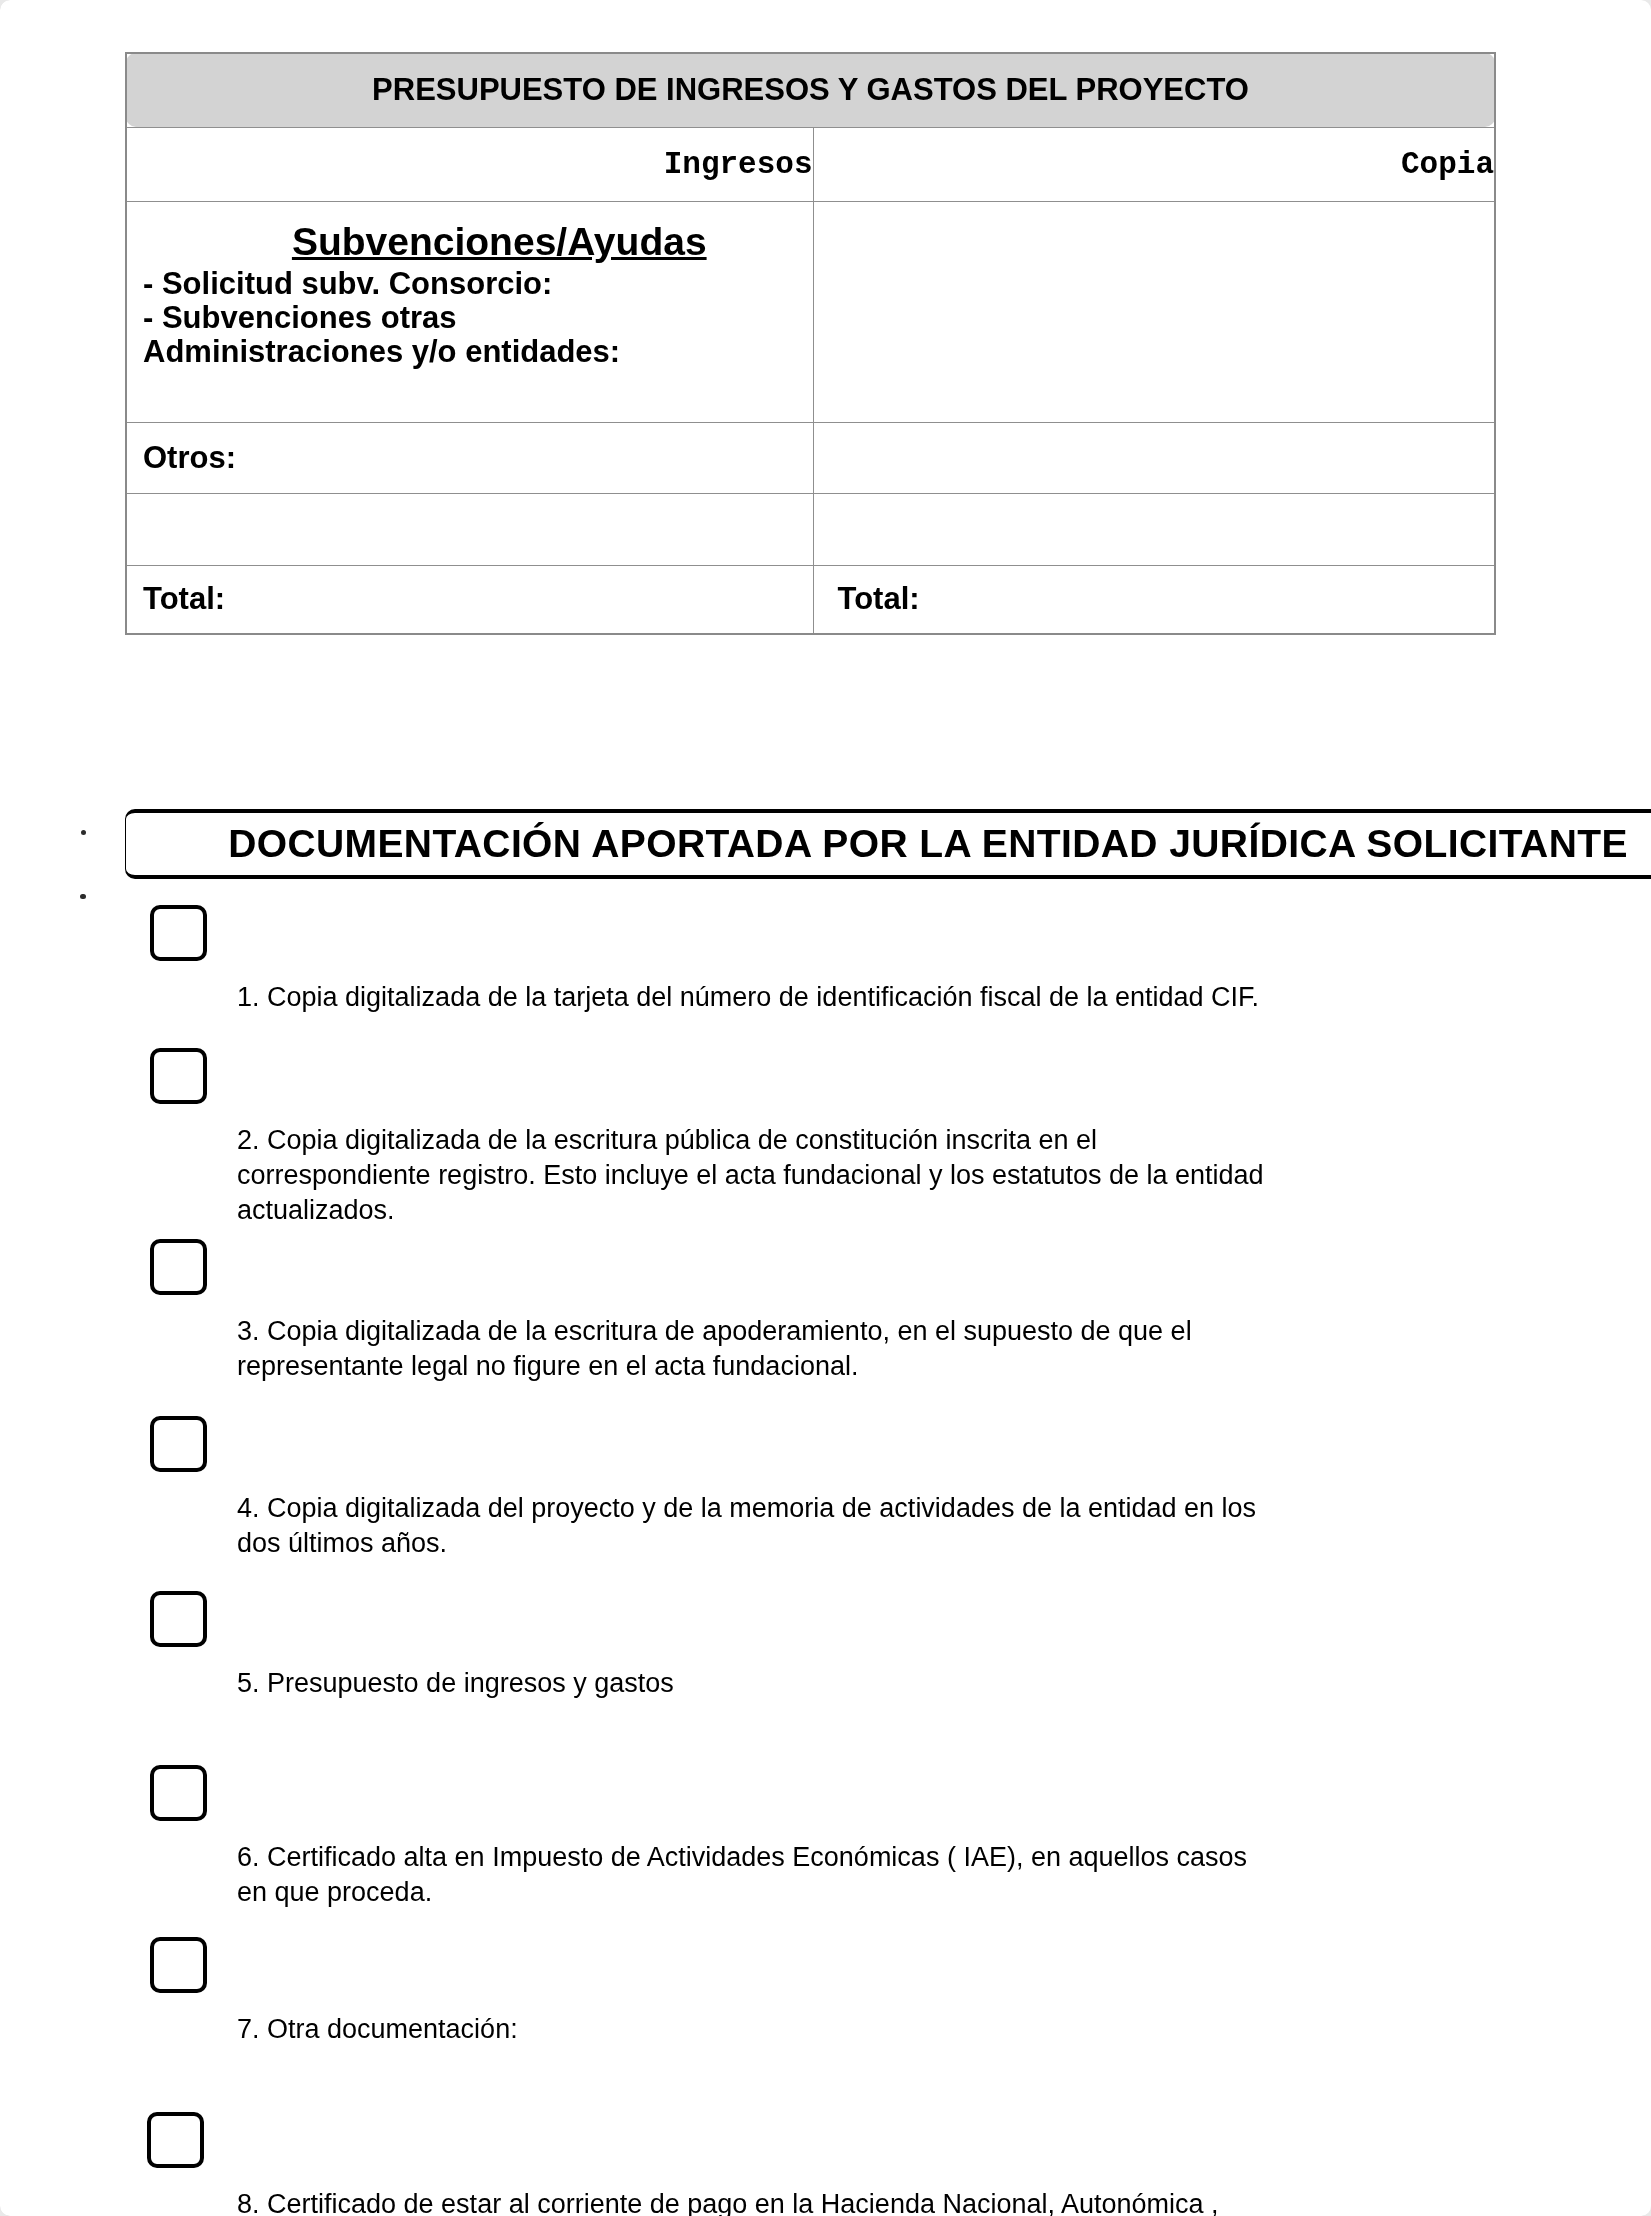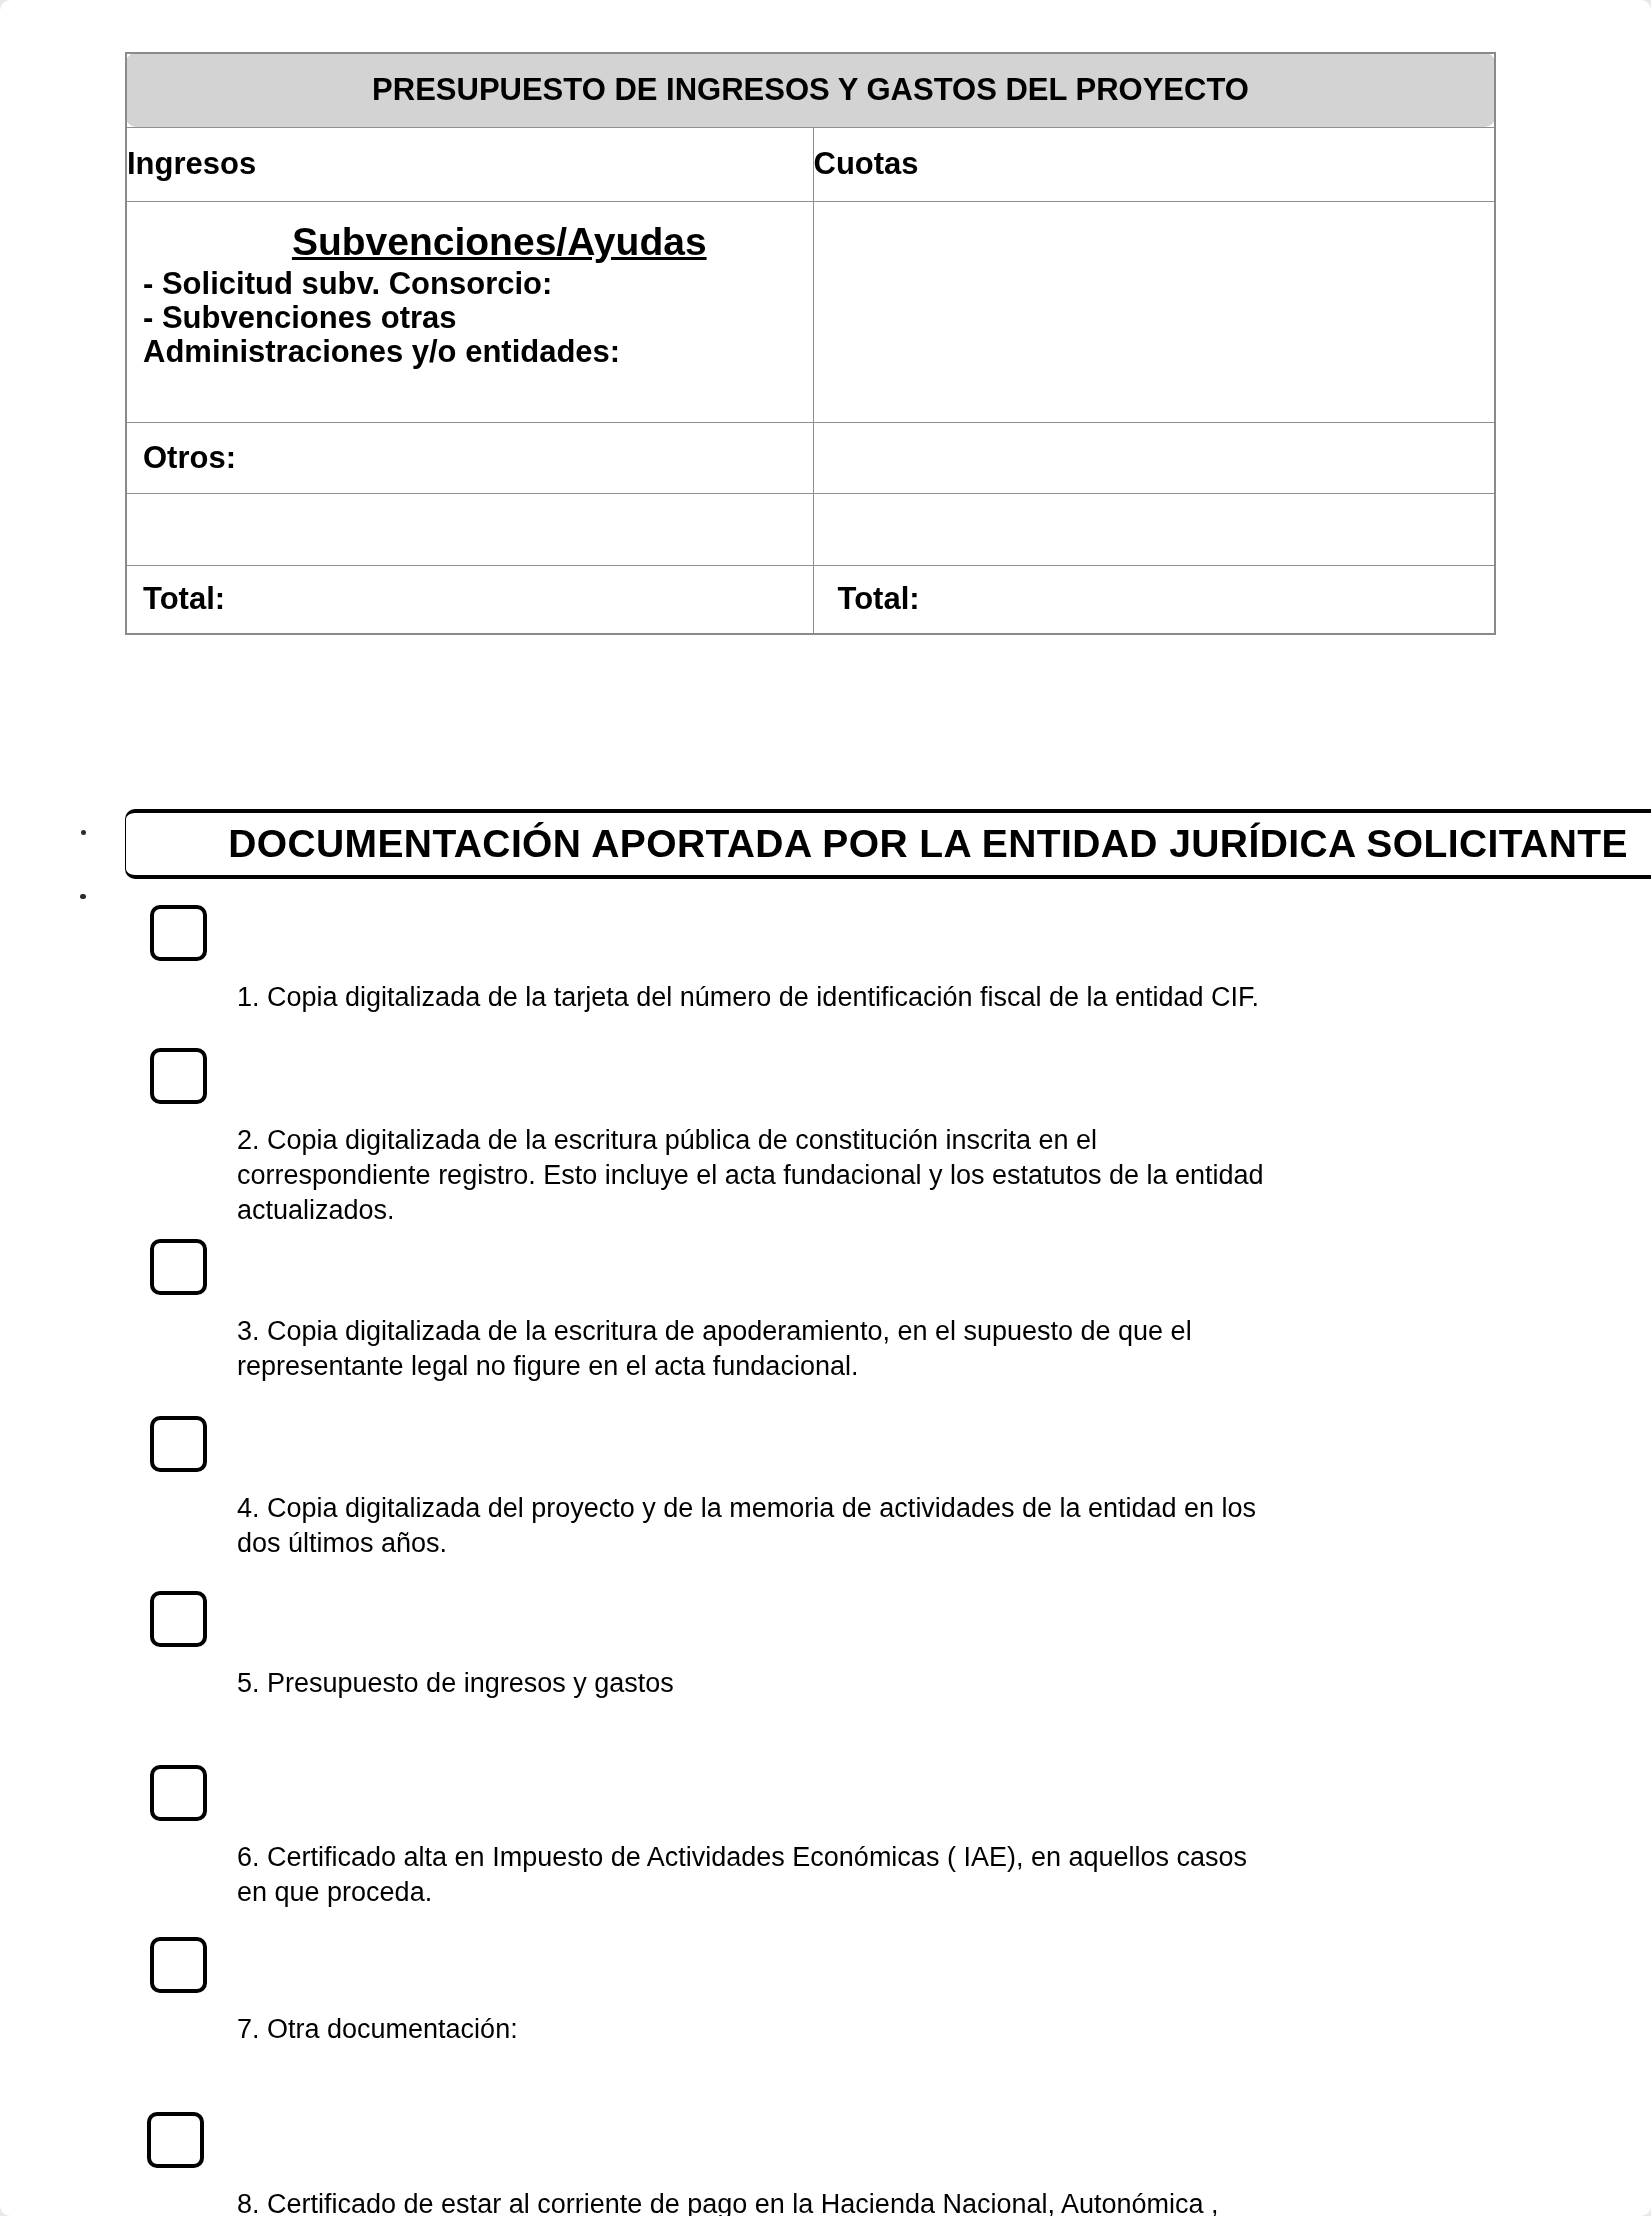--- a/index.html
+++ b/index.html
@@ -26,21 +26,21 @@
     font-weight:bold;
     overflow:hidden;
   }
   table.budget { border:2.4px solid #8a8a8a; }
   th.tbl-title {
     height:74px;
     background:#d3d3d3;
     text-align:center;
     font-size:33px;
   }
-  tr.colheads td { height:74px; text-align:left; }
+  tr.colheads td { height:74px; text-align:right;font-family:Liberation Mono, monospace; }
   tr.subvrow td { height:221px; vertical-align:top; }
   .cell-pad { padding:19px 16px 0 16px; }
   .subv-heading {
     text-align:center;
     padding-left:59px;
     text-decoration:underline;
     font-size:39px;
     line-height:42px;
   }
   .subv-lines {
@@ -113,21 +113,21 @@
     <colgroup>
         <col style="width:687px">
         <col style="width:682px">
       </colgroup>
     <tbody>
         <tr>
       <th class="tbl-title" colspan="2">PRESUPUESTO DE INGRESOS Y GASTOS DEL PROYECTO</th>
     </tr>
     <tr class="colheads">
       <td>Ingresos</td>
-      <td>Cuotas</td>
+      <td>Copia</td>
     </tr>
     <tr class="subvrow">
       <td>
         <div class="cell-pad">
           <div class="subv-heading">Subvenciones/Ayudas</div>
           <div class="subv-lines">- Solicitud subv. Consorcio:
 - Subvenciones otras
 Administraciones y/o entidades:</div>
         </div>
       </td>

